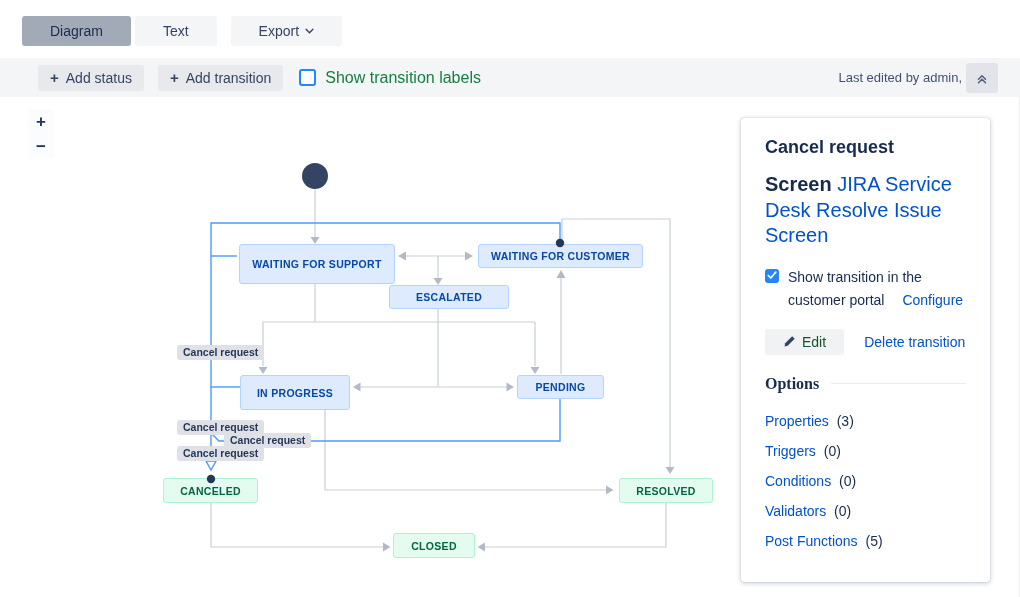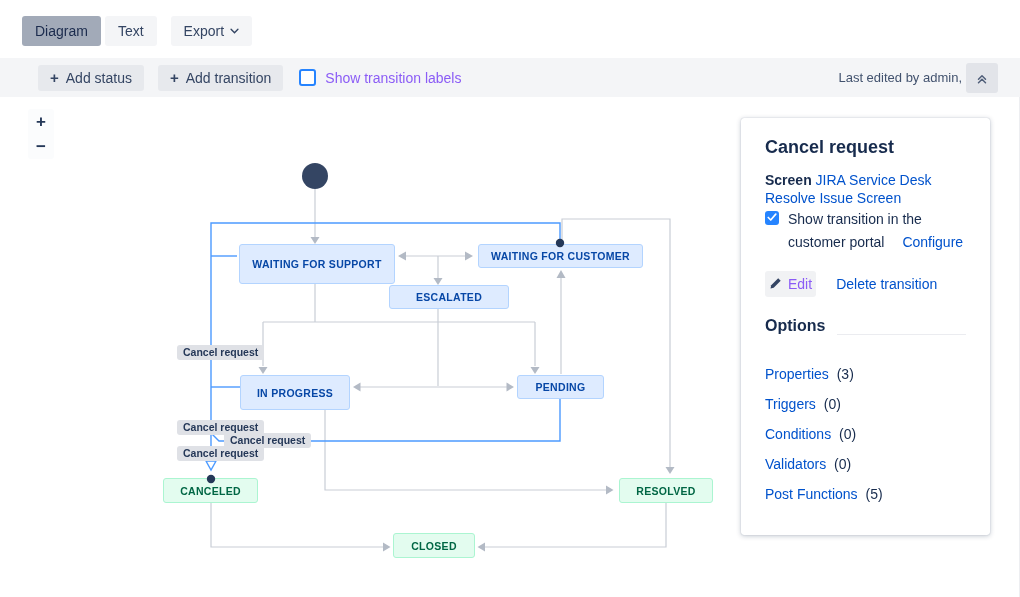--- a/index.html
+++ b/index.html
@@ -1,32 +1,32 @@
 <!DOCTYPE html>
 <html><head>
 <meta charset="utf-8">
 <style>
   * { margin:0; padding:0; box-sizing:border-box; }
   html,body { width:1020px; height:597px; background:#fff; font-family:"Liberation Sans", sans-serif; color:#172B4D; overflow:hidden; }
 
   
   .tabs-row { padding:16px 0 0 22px; height:46px; display:flex; align-items:flex-start; gap:4px; background:#fff; }
-  .tab { height:30px; padding:0 13px; border-radius:3px; font-size:14px; display:flex; align-items:center; gap:6px; cursor:pointer; background:#F4F5F7; color:#344563; border:none; }
+  .tab { height:30px; padding:0 28px; border-radius:3px; font-size:14px; display:flex; align-items:center; gap:6px; cursor:pointer; background:#F4F5F7; color:#344563; border:none; }
   .tab.active { background:#A2AAB8; color:#1B2B4D; font-weight:400; }
   .tab.export { margin-left:10px; }
   .chev-down { width:9px; height:6px; }
 
   
   .toolbar { margin-top:12px; height:39px; background:#F4F5F7; display:flex; align-items:center; padding:0 22px 0 38px; }
   .tb-btn { height:26px; padding:0 12px; background:#E7E9ED; border:none; border-radius:3px; font-size:14px; color:#344563; display:flex; align-items:center; gap:7px; cursor:pointer; }
   .tb-btn + .tb-btn { margin-left:14px; }
   .plus { font-weight:700; font-size:15px; color:#344563; line-height:1; }
   .cb-wrap { display:flex; align-items:center; margin-left:16px; gap:9px; }
   .cb-unchecked { width:17px; height:17px; background:#fff; border:2px solid #2684FF; border-radius:3px; cursor:pointer; }
-  .cb-label { font-size:14px; color:#8b5cf6; }
+  .cb-label { font-size:16px; color:#15803d; }
   .tb-right { margin-left:auto; display:flex; align-items:center; gap:4px; }
   .last-edited { font-size:13px; color:#42526E; }
   .collapse-btn { width:32px; height:30px; background:#E2E4E9; border:none; border-radius:3px; display:flex; align-items:center; justify-content:center; cursor:pointer; }
 
   
   .canvas { position:relative; width:1020px; height:500px; background:#fff; border-right:1px solid #EDEEF1; }
   .edges, .overlay { position:absolute; left:0; top:0; }
   .overlay { pointer-events:none; z-index:5; }
 
   .zoom-ctl { position:absolute; left:28px; top:12px; z-index:6; background:#FBFCFD; border-radius:3px; box-shadow:0 0 0 0 rgba(0,0,0,0); display:flex; flex-direction:column; }
@@ -34,31 +34,31 @@
 
   .node { position:absolute; z-index:3; border-radius:3px; font-size:10.5px; font-weight:700; letter-spacing:.3px; text-align:center; display:flex; align-items:center; justify-content:center; cursor:pointer; }
   .node.blue  { background:#DEEBFF; border:1px solid #B3D4FF; color:#0747A6; }
   .node.green { background:#E3FCEF; border:1px solid #ABF5D1; color:#006644; }
 
   .t-label { position:absolute; z-index:6; background:#DFE1E6; color:#253858; font-size:10.5px; font-weight:700; padding:1px 6px 2px; border-radius:3px; white-space:nowrap; cursor:pointer; }
 
   
   .panel { position:absolute; z-index:7; left:741px; top:21px; width:249px; min-height:349px; background:#fff; border-radius:3px; box-shadow:0 1px 5px rgba(9,30,66,.25), 0 0 1px rgba(9,30,66,.3); padding:19px 24px 22px; }
   .panel h2 { font-size:18px; font-weight:600; color:#172B4D; margin-bottom:14px; }
-  .screen-line { font-size:14px; line-height:1.28; width:201px; }
+  .screen-line { font-size:20px; line-height:1.28; margin-bottom:17px; width:201px; }
   .screen-line b { color:#172B4D; }
   a.lnk { color:#0052CC; text-decoration:none; cursor:pointer; }
   .portal-row { display:flex; align-items:flex-start; gap:9px; width:208px; margin-bottom:17px; }
   .cb-checked { flex:0 0 14px; width:14px; height:14px; margin-top:3px; background:#2684FF; border-radius:3px; display:flex; align-items:center; justify-content:center; cursor:pointer; }
   .portal-text { font-size:14px; line-height:23px; color:#172B4D; }
   .portal-text a { margin-left:14px; }
   .btn-row { display:flex; align-items:center; gap:20px; margin-bottom:20px; }
-  .edit-btn { height:26px; padding:0 4px; background:#F1F2F4; border:none; border-radius:3px; font-size:14px; color:#8b5cf6; display:flex; align-items:center; gap:6px; cursor:pointer; }
+  .edit-btn { height:26px; padding:0 18px; background:#F1F2F4; border:none; border-radius:3px; font-size:14px; color:#14532d; display:flex; align-items:center; gap:6px; cursor:pointer; }
   .del-link { font-size:14px; }
-  .options-head { display:flex; align-items:flex-end; margin-bottom:28px; }
+  .options-head { display:flex; align-items:center; margin-bottom:17px;font-family:Liberation Serif, serif; }
   .options-head h3 { font-size:16px; font-weight:700; color:#172B4D; white-space:nowrap; }
   .options-head .rule { flex:1; height:1px; background:#EBECF0; margin-left:12px; }
   .opt-row { font-size:14px; margin-bottom:8px; line-height:22px; }
   .opt-row .cnt { color:#172B4D; margin-left:4px; }
 </style>
 </head>
 <body>
 
 <div class="tabs-row">
   <button class="tab active">Diagram</button>

